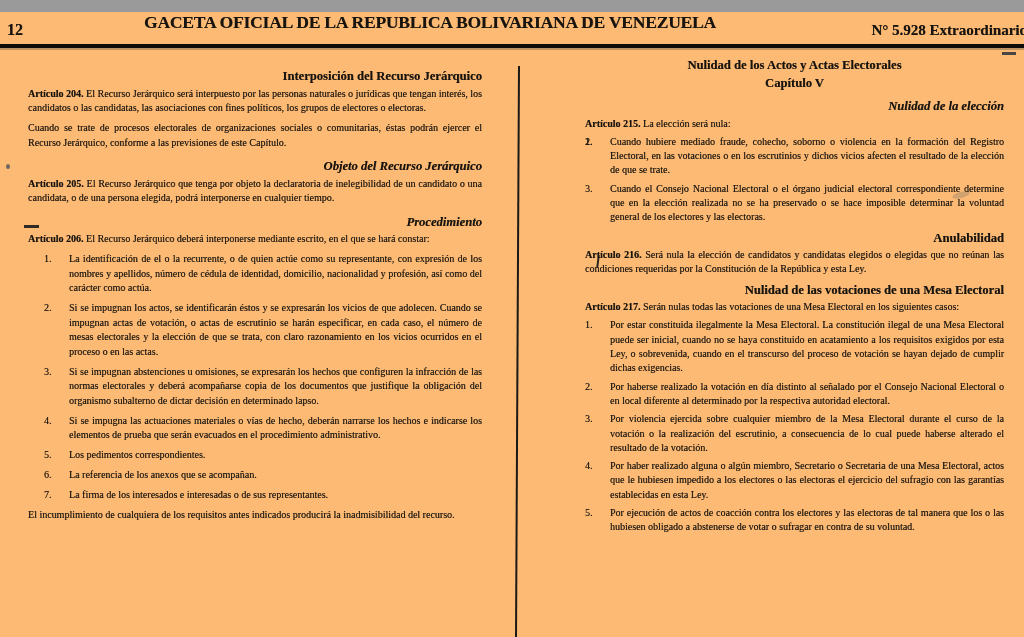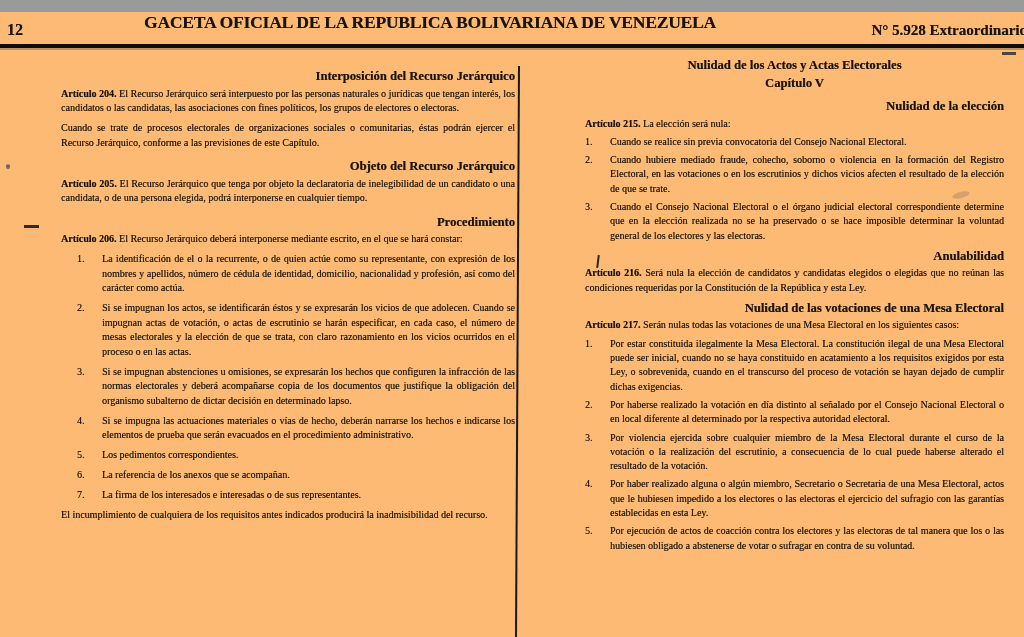--- a/index.html
+++ b/index.html
@@ -45,35 +45,35 @@
   }
 
   
   .margin-dash { position: absolute; left: 24px; top: 213px; width: 15px; height: 2.5px; background: #2e2a26; }
   .speck-a { position: absolute; left: 6px; top: 152px; width: 4px; height: 5px; background: #6b675f; border-radius: 50%; }
   .smudge { position: absolute; left: 952px; top: 180px; width: 18px; height: 6px; background: rgba(110,105,98,0.30); border-radius: 50%; transform: rotate(-14deg); }
   .ink-stroke { position: absolute; left: 597px; top: 243px; width: 2px; height: 13px; background: #2a2620; transform: rotate(7deg); }
 
   
   .col { position: absolute; }
-  .col-left  { left: 61px;  top: 57px; width: 454px; }
+  .col-left  { left: 28px;  top: 57px; width: 454px; }
   .col-right { left: 585px; top: 49px; width: 419px; }
 
   .body, .item { text-align: justify; font-size: 10px; }
   .col-left  .body { line-height: 14.5px; margin: 0 0 5.5px; }
   .col-right .body { line-height: 14.3px; margin: 0 0 4px; }
 
   .heading {
     font-size: 12.6px; font-weight: bold; line-height: 14.5px;
     margin: 0 0 3px;
   }
   .heading-r { text-align: right; }
   .heading-c { text-align: center; }
   .gap-sm { margin-top: 6px; }
-  .gap-md { margin-top: 9px; }
+  .gap-md { margin-top: 9px; font-style: italic; }
 
   .art-label { font-weight: bold; }
 
   ol.item-list { list-style: none; margin: 0; padding: 0; }
   .item { position: relative; padding-left: 25px; }
   .col-left  .item { margin: 0 0 5.5px 16px; line-height: 14.5px; }
   .col-right .item { margin: 0 0 4px 0;  line-height: 14.3px; }
   .item-num { position: absolute; left: 0; top: 0; }
 </style>
 </head>
@@ -127,21 +127,21 @@
   <section class="col col-right">
 
     <h3 class="heading heading-c" style="margin-top:-3px">Nulidad de los Actos y Actas Electorales</h3>
     <h3 class="heading heading-c">Capítulo V</h3>
 
     <h3 class="heading heading-r gap-md">Nulidad de la elección</h3>
 
     <p class="body gap-sm"><span class="art-label">Artículo 215.</span> <span>La elección será nula:</span></p>
 
     <ol class="item-list">
-      <li class="item"><span class="item-num">1.</span><span>Cuando se realice sin previa convocatoria del Consejo Nacional Electoral.</span></li>
+      <li class="item"><span class="item-num">1.</span></li>
       <li class="item"><span class="item-num">2.</span><span>Cuando hubiere mediado fraude, cohecho, soborno o violencia en la formación del Registro Electoral, en las votaciones o en los escrutinios y dichos vicios afecten el resultado de la elección de que se trate.</span></li>
       <li class="item"><span class="item-num">3.</span><span>Cuando el Consejo Nacional Electoral o el órgano judicial electoral correspondiente determine que en la elección realizada no se ha preservado o se hace imposible determinar la voluntad general de los electores y las electoras.</span></li>
     </ol>
 
     <h3 class="heading heading-r gap-sm">Anulabilidad</h3>
 
     <p class="body"><span class="art-label">Artículo 216.</span> <span>Será nula la elección de candidatos y candidatas elegidos o elegidas que no reúnan las condiciones requeridas por la Constitución de la República y esta Ley.</span></p>
 
     <h3 class="heading heading-r gap-sm">Nulidad de las votaciones de una Mesa Electoral</h3>
 

